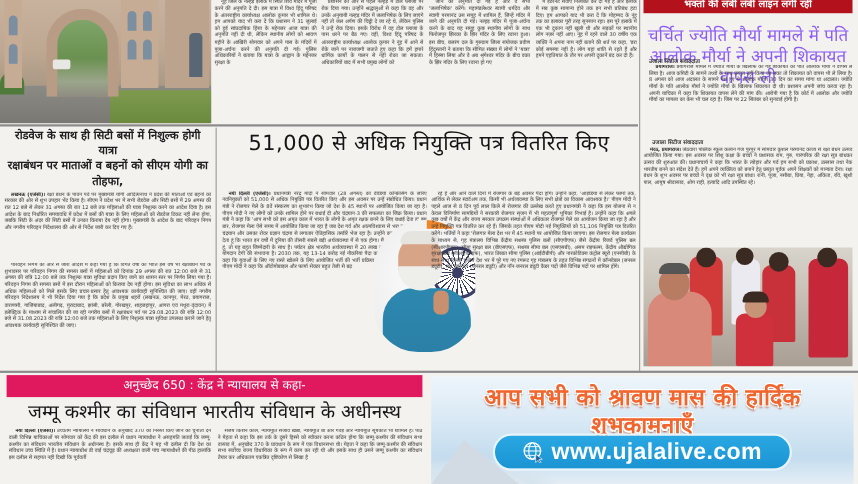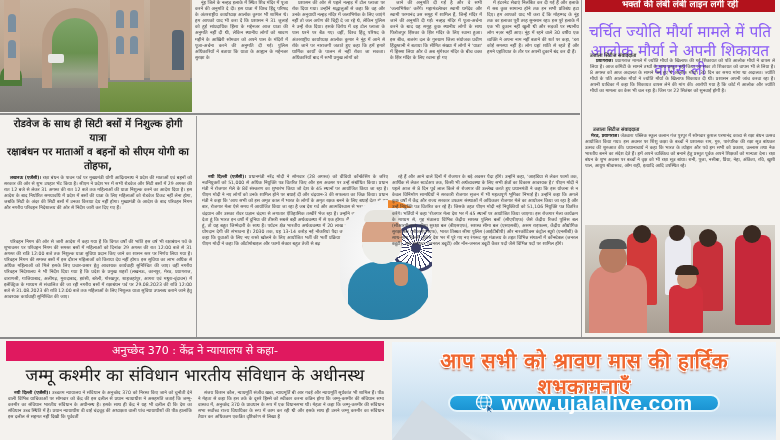--- a/index.html
+++ b/index.html
@@ -146,21 +146,21 @@
     border-left: 30px solid transparent; border-right: 50px solid transparent;
     border-bottom: 40px solid #d2dbe3;
   }
   .ad-greeting {
     position: absolute; left: 0; top: 6px; width: 384px; text-align: center;
     font-size: 21px; line-height: 26px; font-weight: bold; color: #f0662e;
     text-shadow: 1px 1px 0 #fff, -1px -1px 0 #fff, 1px -1px 0 #fff, -1px 1px 0 #fff, 0 2px 2px #b03b0e;
     letter-spacing: 0.2px;
   }
   .ad-pill {
-    position: absolute; left: 56px; top: 52px; width: 272px; height: 18px;
+    position: absolute; left: 56px; top: 52px; width: 272px; height: 34px;
     background: linear-gradient(180deg, #29a8e3 0%, #1b93d2 100%);
     border-radius: 17px; border: 2px solid #e6f4fb;
     display: flex; align-items: center; justify-content: center; gap: 6px;
   }
   .ad-url { color: #fff; font-weight: bold; font-size: 21px; font-family: "Liberation Sans", sans-serif; letter-spacing: 0.3px; }
   .globe { width: 20px; height: 20px; }
 </style>
 </head>
 <body>
 
@@ -243,41 +243,42 @@
   <div class="sub-headline" style="font-size:10.2px;line-height:14px;">रक्षाबंधन पर माताओं व बहनों को सीएम योगी का तोहफा,</div>
   <div class="bodytext" style="height:64px;margin-top:2px;">
     <p><span class="dateline">लखनऊ (एजेंसी)।</span> <span>रक्षा बंधन के पावन पर्व पर मुख्यमंत्री योगी आदित्यनाथ ने प्रदेश की माताओं एवं बहनों को सरकार की ओर से शुभ उपहार भेंट किया है। सीएम ने प्रदेश भर में सभी रोडवेज और सिटी बसों में 29 अगस्त की रात 12 बजे से लेकर 31 अगस्त की रात 12 बजे तक महिलाओं की यात्रा निशुल्क करने का आदेश दिया है। इस आदेश के बाद निर्धारित समयावधि में प्रदेश में बसों की यात्रा के लिए महिलाओं को रोडवेज टिकट नहीं लेना होगा, जबकि सिटी के अंदर की सिटी बसों में उनका किराया देय नहीं होगा। मुख्यमंत्री के आदेश के बाद परिवहन निगम और नगरीय परिवहन निदेशालय की ओर से निर्देश जारी कर दिए गए हैं।</span></p>
   </div>
   <div class="bodytext" style="height:120px;">
     <p>परिवहन निगम की ओर से जारी आदेश में कहा गया है कि विगत वर्षों की भांति इस वर्ष भी रक्षाबंधन पर्व के शुभावसर पर परिवहन निगम की समस्त बसों में महिलाओं को दिनांक 29 अगस्त की रात 12:00 बजे से 31 अगस्त की रात्रि 12:00 बजे तक निशुल्क यात्रा सुविधा प्रदान किए जाने का शासन स्तर पर निर्णय लिया गया है। परिवहन निगम की समस्त बसों में इस दौरान महिलाओं को किराया देय नहीं होगा। इस सुविधा का लाभ अधिक से अधिक महिलाओं को मिले इसके लिए प्रचार-प्रसार हेतु आवश्यक कार्यवाही सुनिश्चित की जाए। वहीं नगरीय परिवहन निदेशालय ने भी निर्देश दिया गया है कि प्रदेश के प्रमुख शहरों (लखनऊ, कानपुर, मेरठ, प्रयागराज, वाराणसी, गाजियाबाद, अलीगढ़, मुरादाबाद, झांसी, बरेली, गोरखपुर, शाहजहांपुर, आगरा एवं मथुरा-वृंदावन) में इलेक्ट्रिक के माध्यम से संचालित की जा रही नगरीय बसों में रक्षाबंधन पर्व पर 29.08.2023 की रात्रि 12:00 बजे से 31.08.2023 की रात्रि 12:00 बजे तक महिलाओं के लिए निशुल्क यात्रा सुविधा उपलब्ध कराने जाने हेतु आवश्यक कार्यवाही सुनिश्चित की जाए।</p>
   </div>
 </div>
 
 <div class="abs main-headline">
+  <div style="letter-spacing:0.5px;">51,000 से अधिक नियुक्ति पत्र वितरित किए</div>
 </div>
 
 <div class="abs bodytext" style="left:202px;top:174px;width:186px;height:160px;">
   <p><span class="dateline">नयी दिल्ली (एजेंसी)।</span> <span>प्रधानमंत्री नरेंद्र मोदी ने सोमवार (28 अगस्त) को वीडियो कॉन्फ्रेंसिंग के जरिए नवनियुक्तों को 51,000 से अधिक नियुक्ति पत्र वितरित किए और इस अवसर पर उन्हें संबोधित किया। प्रधान मंत्री ने रोजगार मेले के 8वें संस्करण का शुभारंभ किया जो देश के 45 स्थानों पर आयोजित किया जा रहा है। पीएम मोदी ने नए लोगों को उनके शामिल होने पर बधाई दी और चंद्रयान-3 की सफलता का जिक्र किया। प्रधान मंत्री ने कहा कि 'आप सभी को इस अमृत काल में भारत के लोगों के अमृत रक्षक बनने के लिए बधाई देता हूं' इस बार, रोजगार मेला ऐसे समय में आयोजित किया जा रहा है जब देश गर्व और आत्मविश्वास से भरा हुआ है। हमारा चंद्रयान और उसका रोवर प्रज्ञान चंद्रमा से लगातार ऐतिहासिक तस्वीरें भेज रहा है। उन्होंने कहा मैं आपको गारंटी देता हूं कि भारत इन वर्षों में दुनिया की तीसरी सबसे बड़ी अर्थव्यवस्था में से एक होगा। मैं आपको यह गारंटी देता हूं, तो यह बहुत जिम्मेदारी के साथ है। पर्यटन क्षेत्र भारतीय अर्थव्यवस्था में 20 लाख करोड़ रुपये से अधिक का योगदान देगी की संभावना है। 2030 तक, यह 13-14 करोड़ नई नौकरियां पैदा कर सकता है। पीएम मोदी ने कहा कि युवाओं के लिए नए रास्ते खोलने के लिए आयोजित भर्ती की भर्ती प्रक्रिया में कई बदलाव किए गए हैं। पीएम मोदी ने कहा कि ऑटोमोबाइल और फार्मा सेक्टर बहुत तेजी से बढ़</span></p>
 </div>
 
 <div class="abs modi-photo">
   <div class="modi-saffron"></div>
   <div class="modi-wheel"></div>
   <div class="modi-body"></div>
   <div class="modi-head"></div>
   <div class="modi-hair"></div>
   <div class="modi-beard"></div>
   <div class="modi-hand"></div>
 </div>
 
 <div class="abs bodytext" style="left:392px;top:174px;width:186px;height:160px;">
   <p>रहे हैं और आने वाले दिनों में रोजगार के बड़े अवसर पैदा होंगे। उन्होंने कहा, 'आइडिया से लेकर फार्मा तक, आर्थिक से लेकर स्टार्टअप तक, किसी भी अर्थव्यवस्था के लिए सभी क्षेत्रों का विकास आवश्यक है।' पीएम मोदी ने पहले आज से 8 दिन पूर्व लाल किले से रोजगार की उल्लेख करते हुए प्रधानमंत्री ने कहा कि इस योजना से न केवल विनिर्माण सामग्रियों ने सरकारी रोजगार सृजन में भी महत्वपूर्ण भूमिका निभाई है। उन्होंने कहा कि अगले कुछ वर्षों में केंद्र और राज्य सरकार उपक्रम संस्थाओं में अधिकतर रोजगार मेले का आयोजन किया जा रहा है और उन्हें नियुक्ति पत्र वितरित कर रहे हैं। जिसके तहत पीएम मोदी नई नियुक्तियों को 51,106 नियुक्ति पत्र वितरित करेंगे। भर्तियों ने कहा 'रोजगार मेला देश भर में 45 स्थानों पर आयोजित किया जाएगा। इस रोजगार मेला कार्यक्रम के माध्यम से, गृह मंत्रालय विभिन्न केंद्रीय सशस्त्र पुलिस बलों (सीएपीएफ) जैसे केंद्रीय रिजर्व पुलिस बल (सीआरपीएफ), सीमा सुरक्षा बल (बीएसएफ), सशस्त्र सीमा बल (एसएसबी), असम राइफल्स, केंद्रीय औद्योगिक सुरक्षा बल (सीआईएसएफ), भारत तिब्बत सीमा पुलिस (आईटीबीपी) और नारकोटिक्स कंट्रोल ब्यूरो (एनसीबी) के साथ-साथ दिल्ली पुलिस देश भर में पूरे गए नए रंगरूट गृह मंत्रालय के तहत विभिन्न संगठनों में कॉन्स्टेबल (जनरल ड्यूटी), सब इंस्पेक्टर (जनरल ड्यूटी) और नॉन-जनरल ड्यूटी कैडर पदों जैसे विभिन्न पदों पर शामिल होंगे।</p>
 </div>
 
-<div class="abs pink-band">अनुच्छेद 370 : केंद्र ने न्यायालय से कहा-</div>
+<div class="abs pink-band">अनुच्छेद 650 : केंद्र ने न्यायालय से कहा-</div>
 <div class="abs jk-headline">जम्मू कश्मीर का संविधान भारतीय संविधान के अधीनस्थ</div>
 
 <div class="abs bodytext" style="left:8px;top:390px;width:184px;height:50px;">
   <p><span class="dateline">नयी दिल्ली (एजेंसी)।</span> <span>उच्चतम न्यायालय ने संविधान के अनुच्छेद 370 को निरस्त किए जाने को चुनौती देने वाली विभिन्न याचिकाओं पर सोमवार को केंद्र की इस दलील से प्रधान न्यायाधीश ने असहमति जताई कि जम्मू-कश्मीर का संविधान भारतीय संविधान के अधीनस्थ है। इसके साथ ही केंद्र ने यह भी दलील दी कि देश का संविधान उच्च स्थिति में है। प्रधान न्यायाधीश डी वाई चंद्रचूड़ की अध्यक्षता वाली पांच न्यायाधीशों की पीठ हालांकि इस दलील से सहमत नहीं दिखी कि पूर्ववर्ती</span></p>
 </div>
 <div class="abs bodytext" style="left:198px;top:390px;width:186px;height:50px;">
   <p>संजय किशन कौल, न्यायमूर्ति संजीव खन्ना, न्यायमूर्ति बी आर गवई और न्यायमूर्ति सूर्यकांत भी शामिल हैं। पीठ ने मेहता से कहा कि इस तर्क के दूसरे हिस्से को स्वीकार करना कठिन होगा कि जम्मू-कश्मीर की संविधान सभा वास्तव में, अनुच्छेद 370 के प्रावधान के रूप में एक विधानसभा थी। मेहता ने कहा कि जम्मू-कश्मीर की संविधान सभा सर्वोच्च राज्य विधायिका के रूप में काम कर रही थी और इसके साथ ही उसने जम्मू कश्मीर का संविधान तैयार कर अधिकतम एकत्रित दृष्टिकोण से लिखा है</p>
 </div>
 
 <div class="abs ad-banner">

